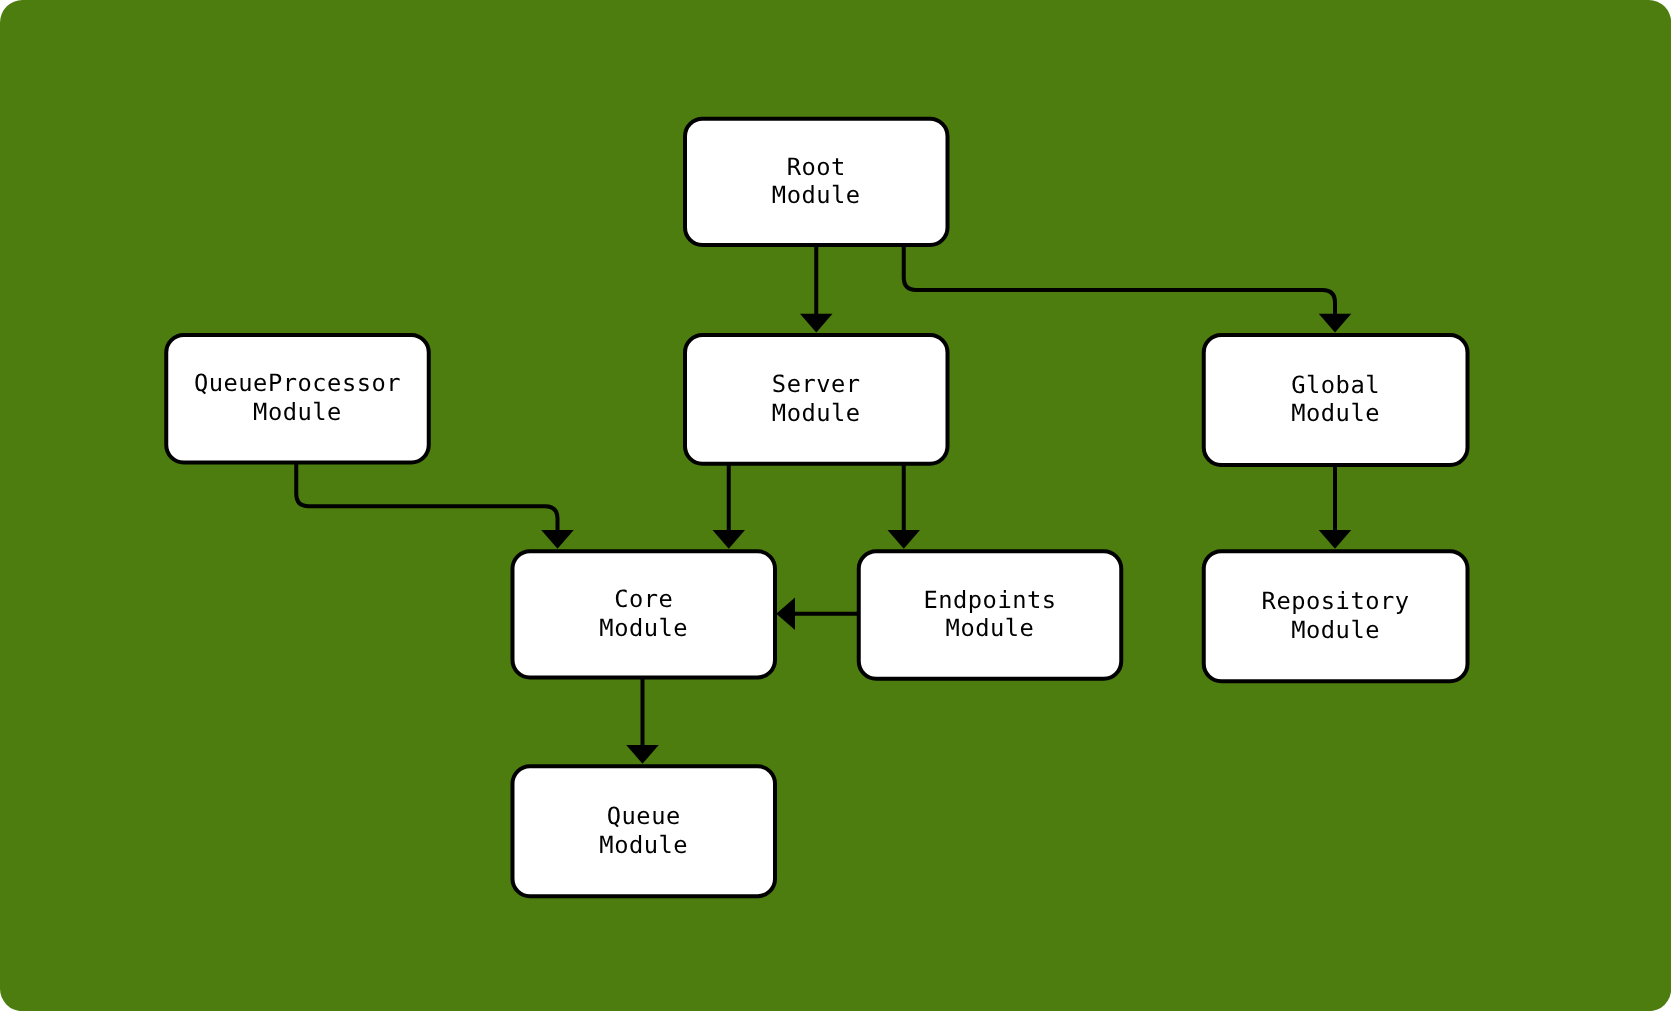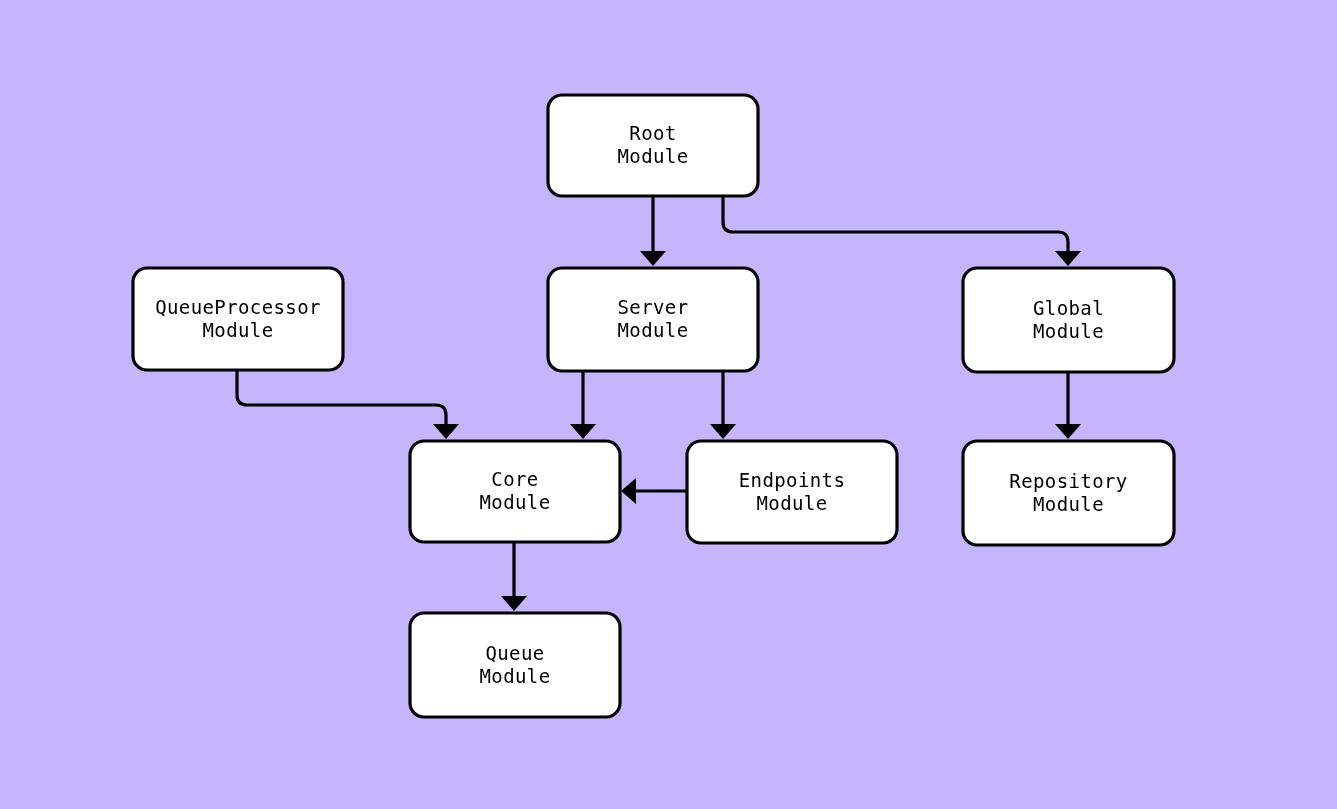--- a/index.html
+++ b/index.html
@@ -10,21 +10,22 @@
   body {
     width: 1337px;
     height: 809px;
     overflow: hidden;
     font-family: "DejaVu Sans Mono", monospace;
   }
   #diagram-canvas {
     position: relative;
     width: 1337px;
     height: 809px;
-    background: #c4b5fd;
+    background: #4d7c0f;
+    border-radius: 18px;
   }
   svg.diagram {
     display: block;
     width: 1337px;
     height: 809px;
   }
   .node-rect {
     fill: #ffffff;
     stroke: #000000;
     stroke-width: 3.2;

